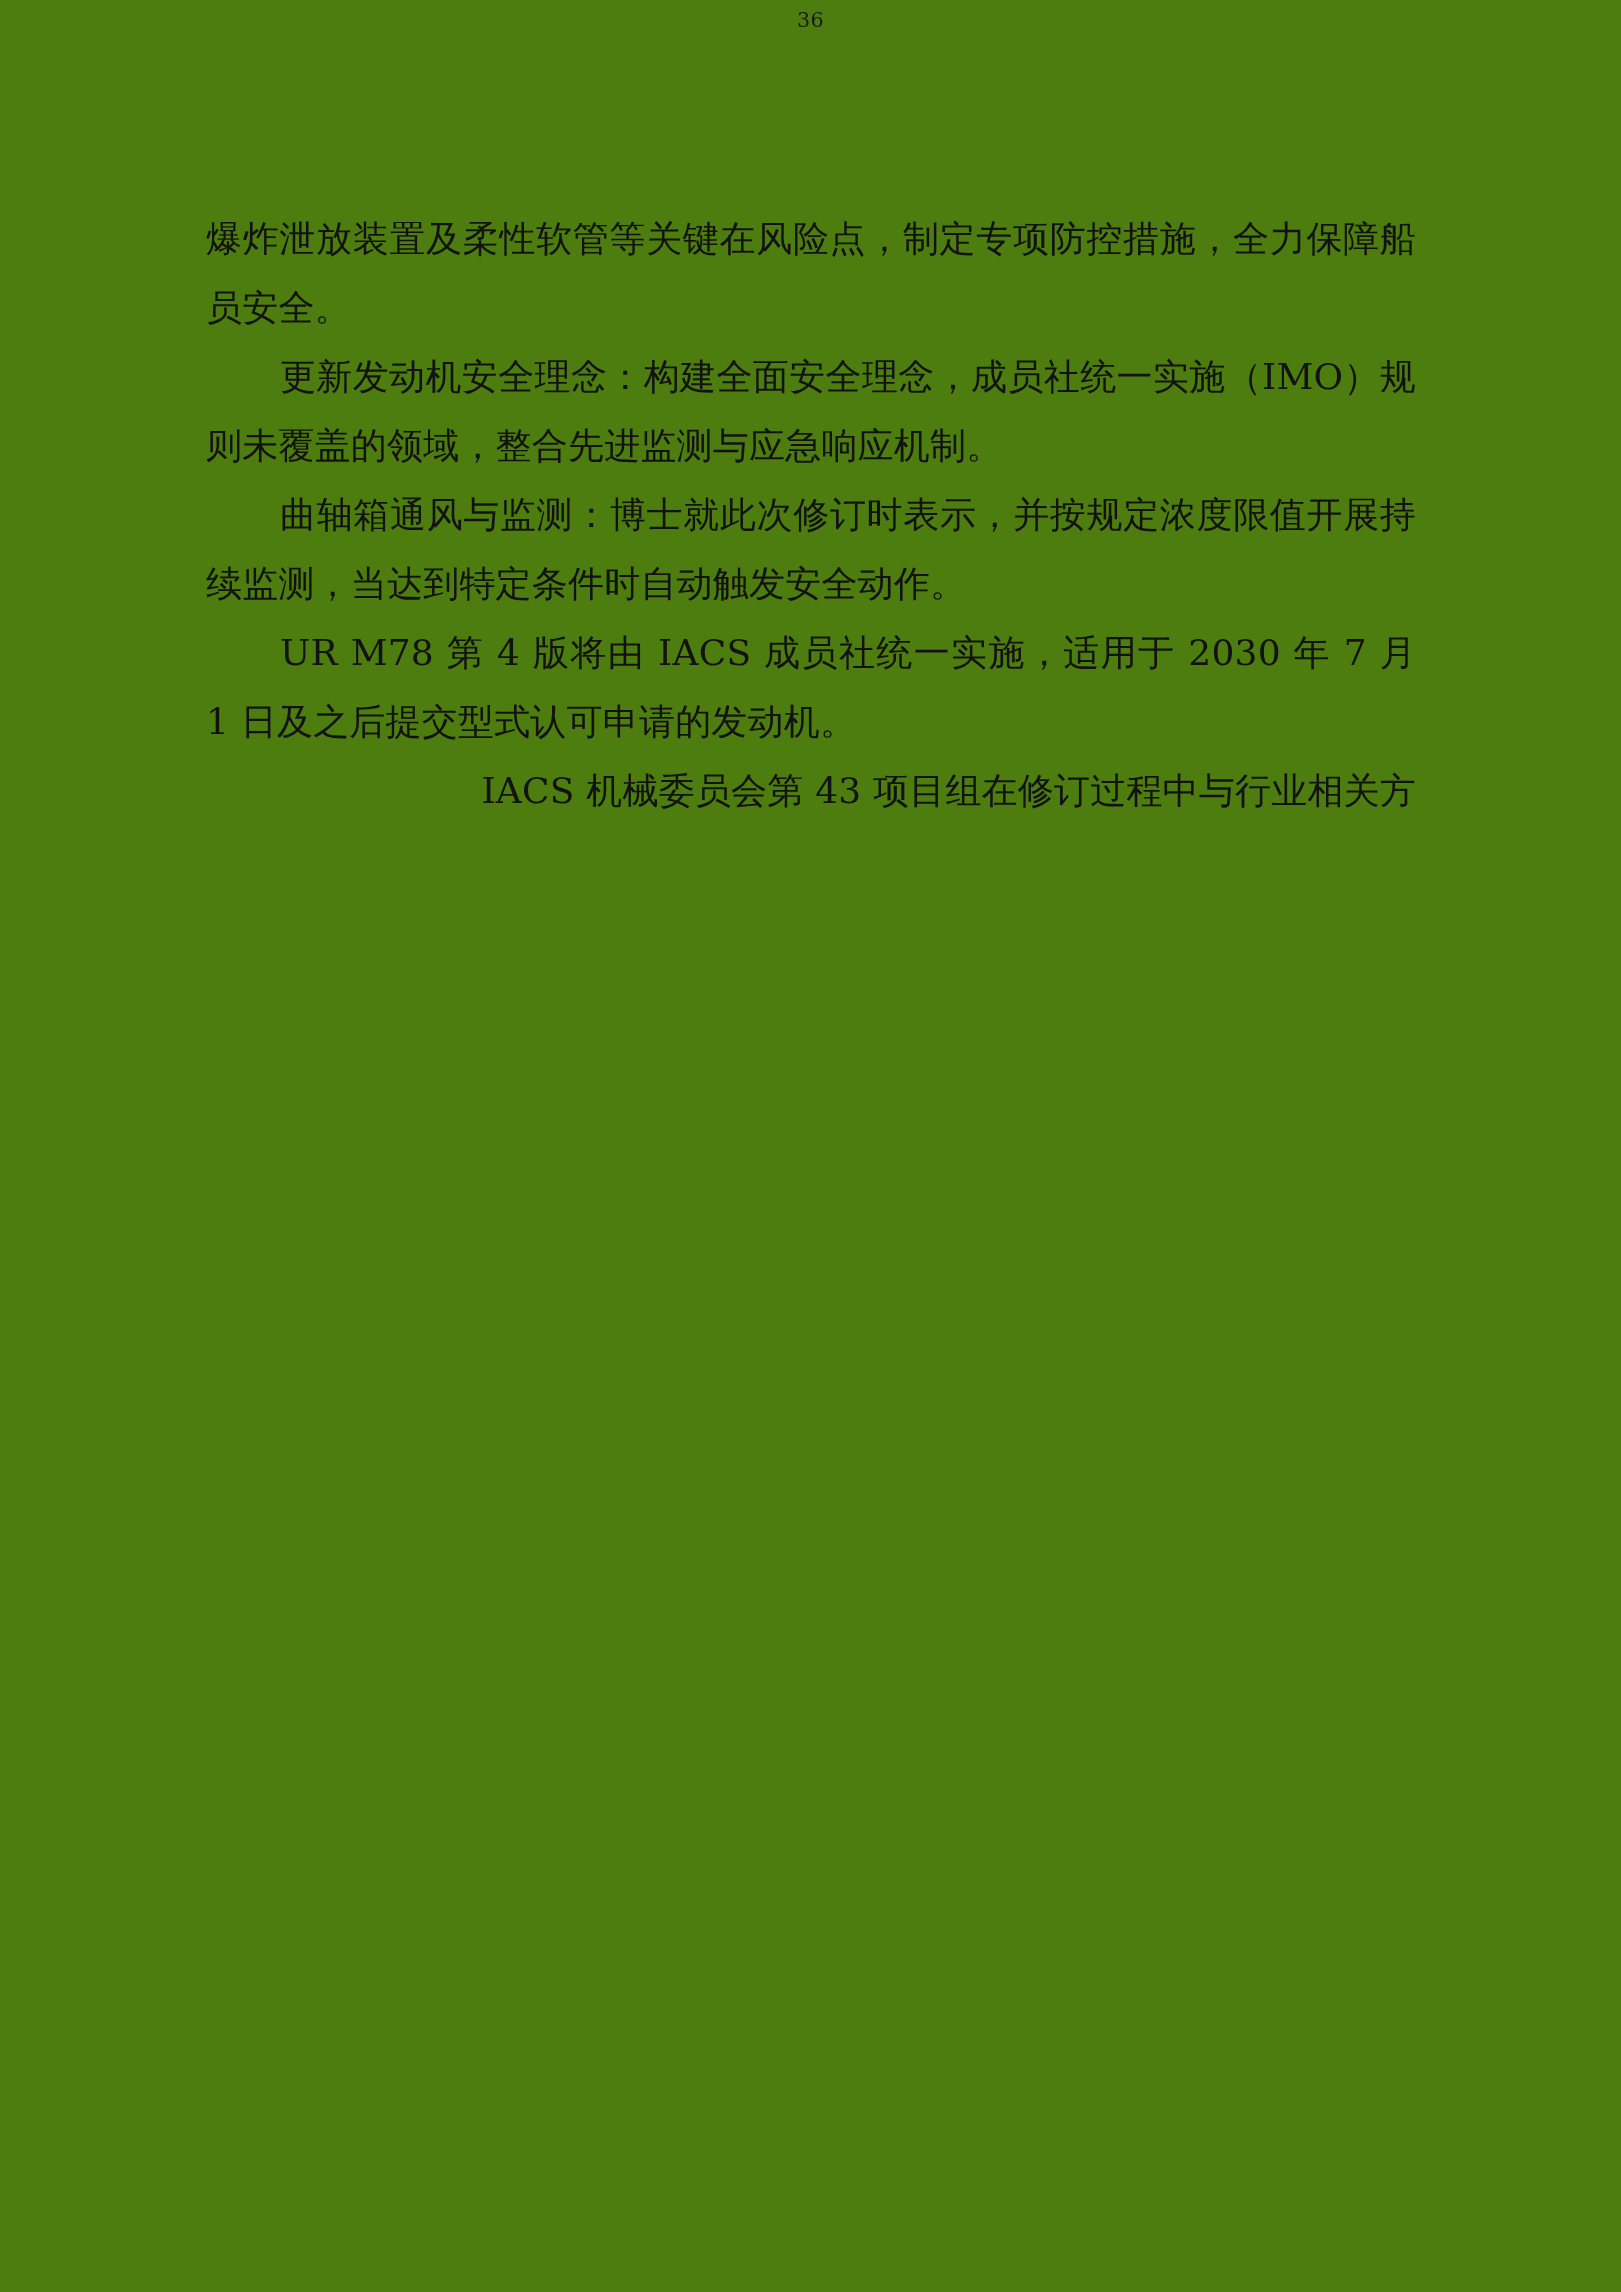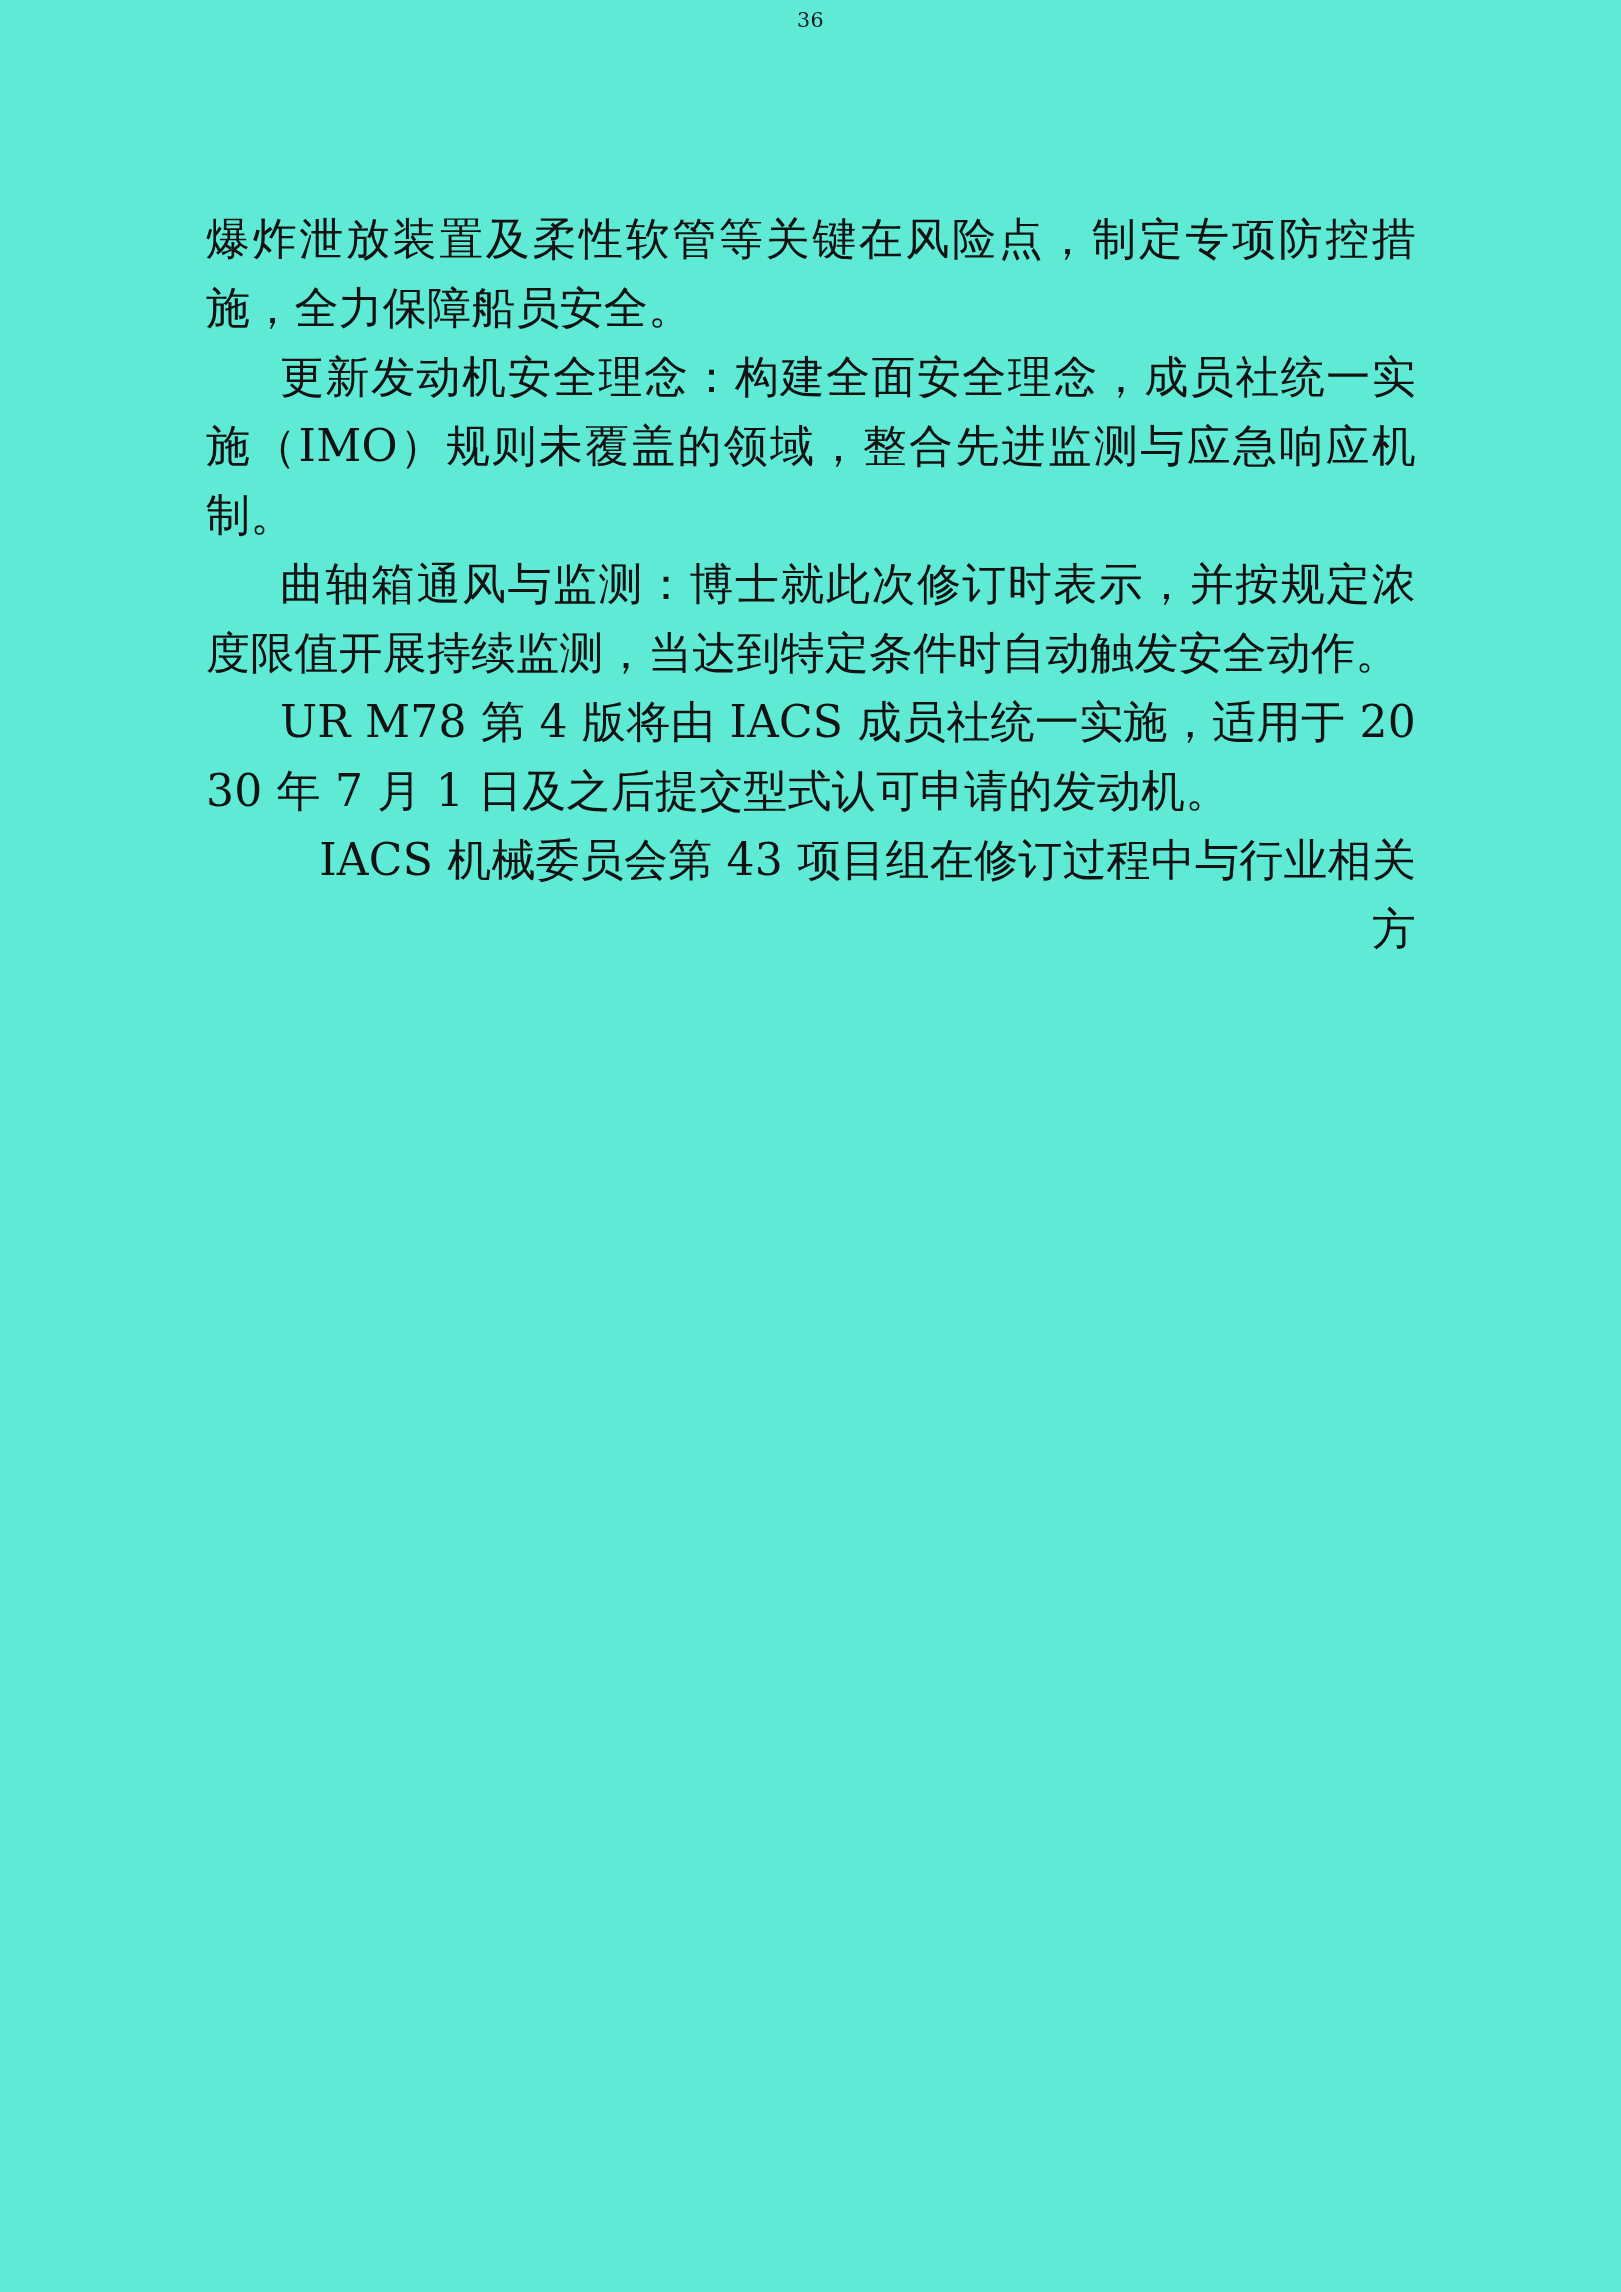--- a/index.html
+++ b/index.html
@@ -7,21 +7,21 @@
     padding: 0;
     background: #ffffff;
   }
   body {
     font-family: "DejaVu Serif", serif;
   }
   .page {
     width: 1621px;
     height: 2293px;
     position: relative;
-    background: #5eead4;
+    background: #4d7c0f;
     box-sizing: border-box;
     overflow: hidden;
   }
   .page-number {
     position: absolute;
     top: 7.8px;
     left: 0;
     width: 100%;
     text-align: center;
     font-family: "DejaVu Serif", serif;
@@ -30,21 +30,21 @@
     letter-spacing: 0.5px;
   }
   .content {
     position: absolute;
     top: 204px;
     left: 206px;
     width: 1210px;
   }
   .para {
     font-family: "DejaVu Serif", serif;
-    font-size: 44px;
+    font-size: 36px;
     line-height: 69px;
     color: #121212;
     text-align: justify;
     text-justify: inter-character;
     margin: 0 0 0 0;
     letter-spacing: 0.2px;
     word-break: break-all;
   }
   .para.indent {
     text-indent: 74px;

